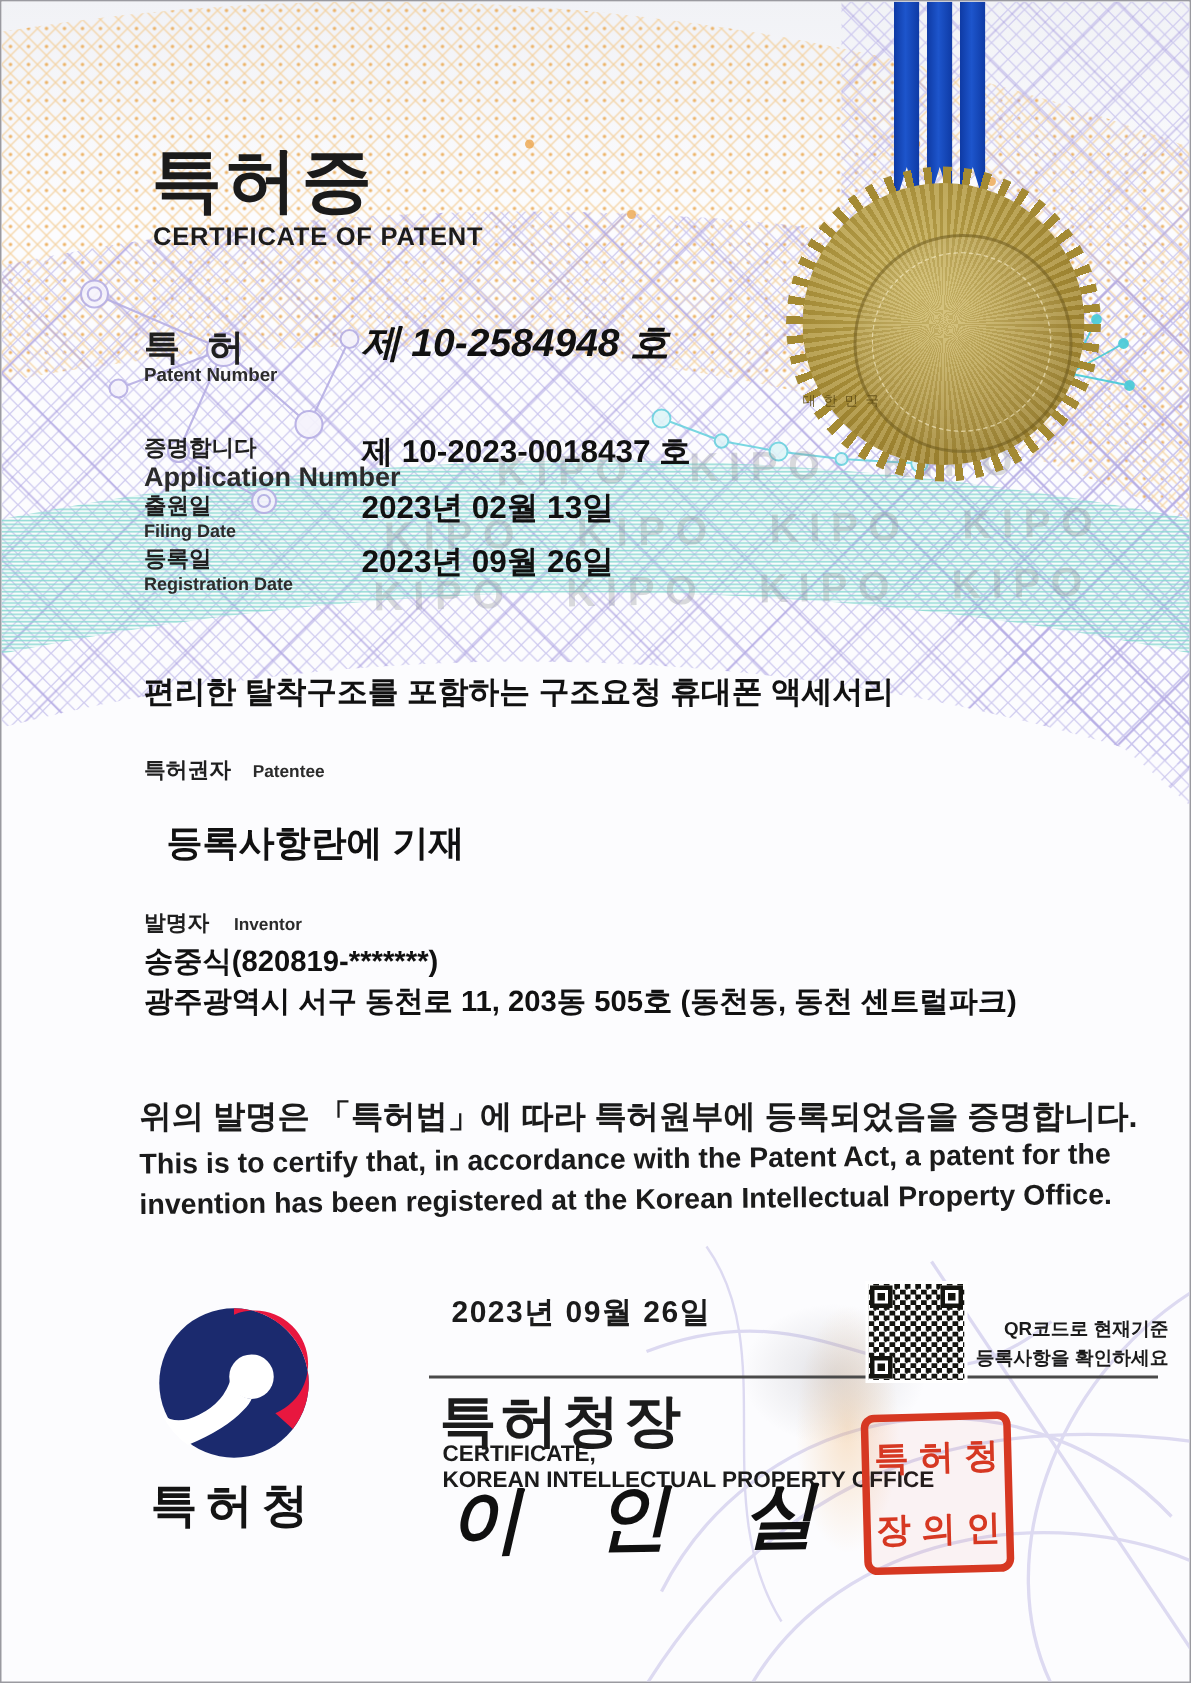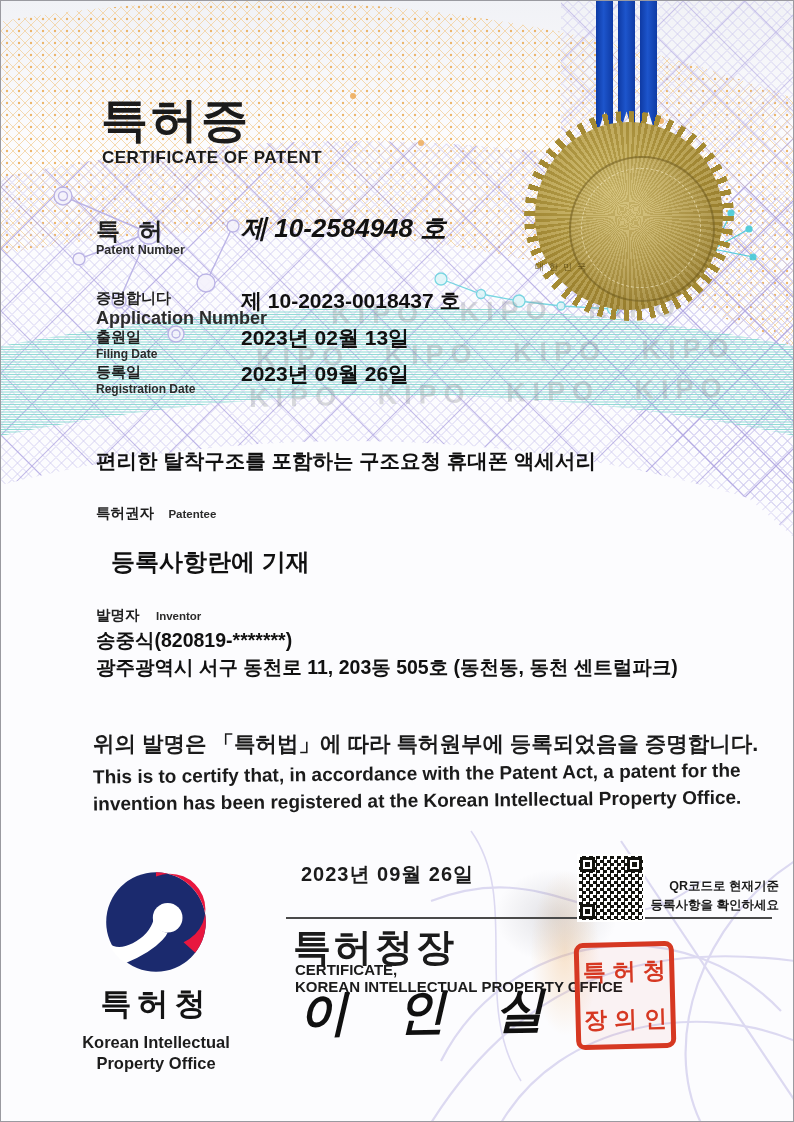--- a/index.html
+++ b/index.html
@@ -277,19 +277,15 @@
   </div>
 
   <div class="emblem-block">
     <svg width="106" height="106" viewBox="0 0 100 100">
       <circle cx="50" cy="50" r="47" fill="#1b2a6e"></circle>
       <path fill="#e8173f" d="M50 3 a47 47 0 0 1 37 76 l-11 -10 a33 33 0 0 0 -26 -62 z"></path>
       <circle cx="61" cy="46" r="14" fill="#ffffff"></circle>
       <path fill="#ffffff" d="M61 60 a14 14 0 0 1 -13 -13 Q44 62 28 70 Q14 77 5 70 a47 47 0 0 0 16 19 Q45 79 56 67 Q60 63 61 60 Z"></path>
     </svg>
     <div class="org-kr">특허청</div>
-    <div class="org-en">
-      <div>Korean Intellectual</div>
-      <div>Property Office</div>
-    </div>
   </div>
 
 </div>
 
 </body></html>

